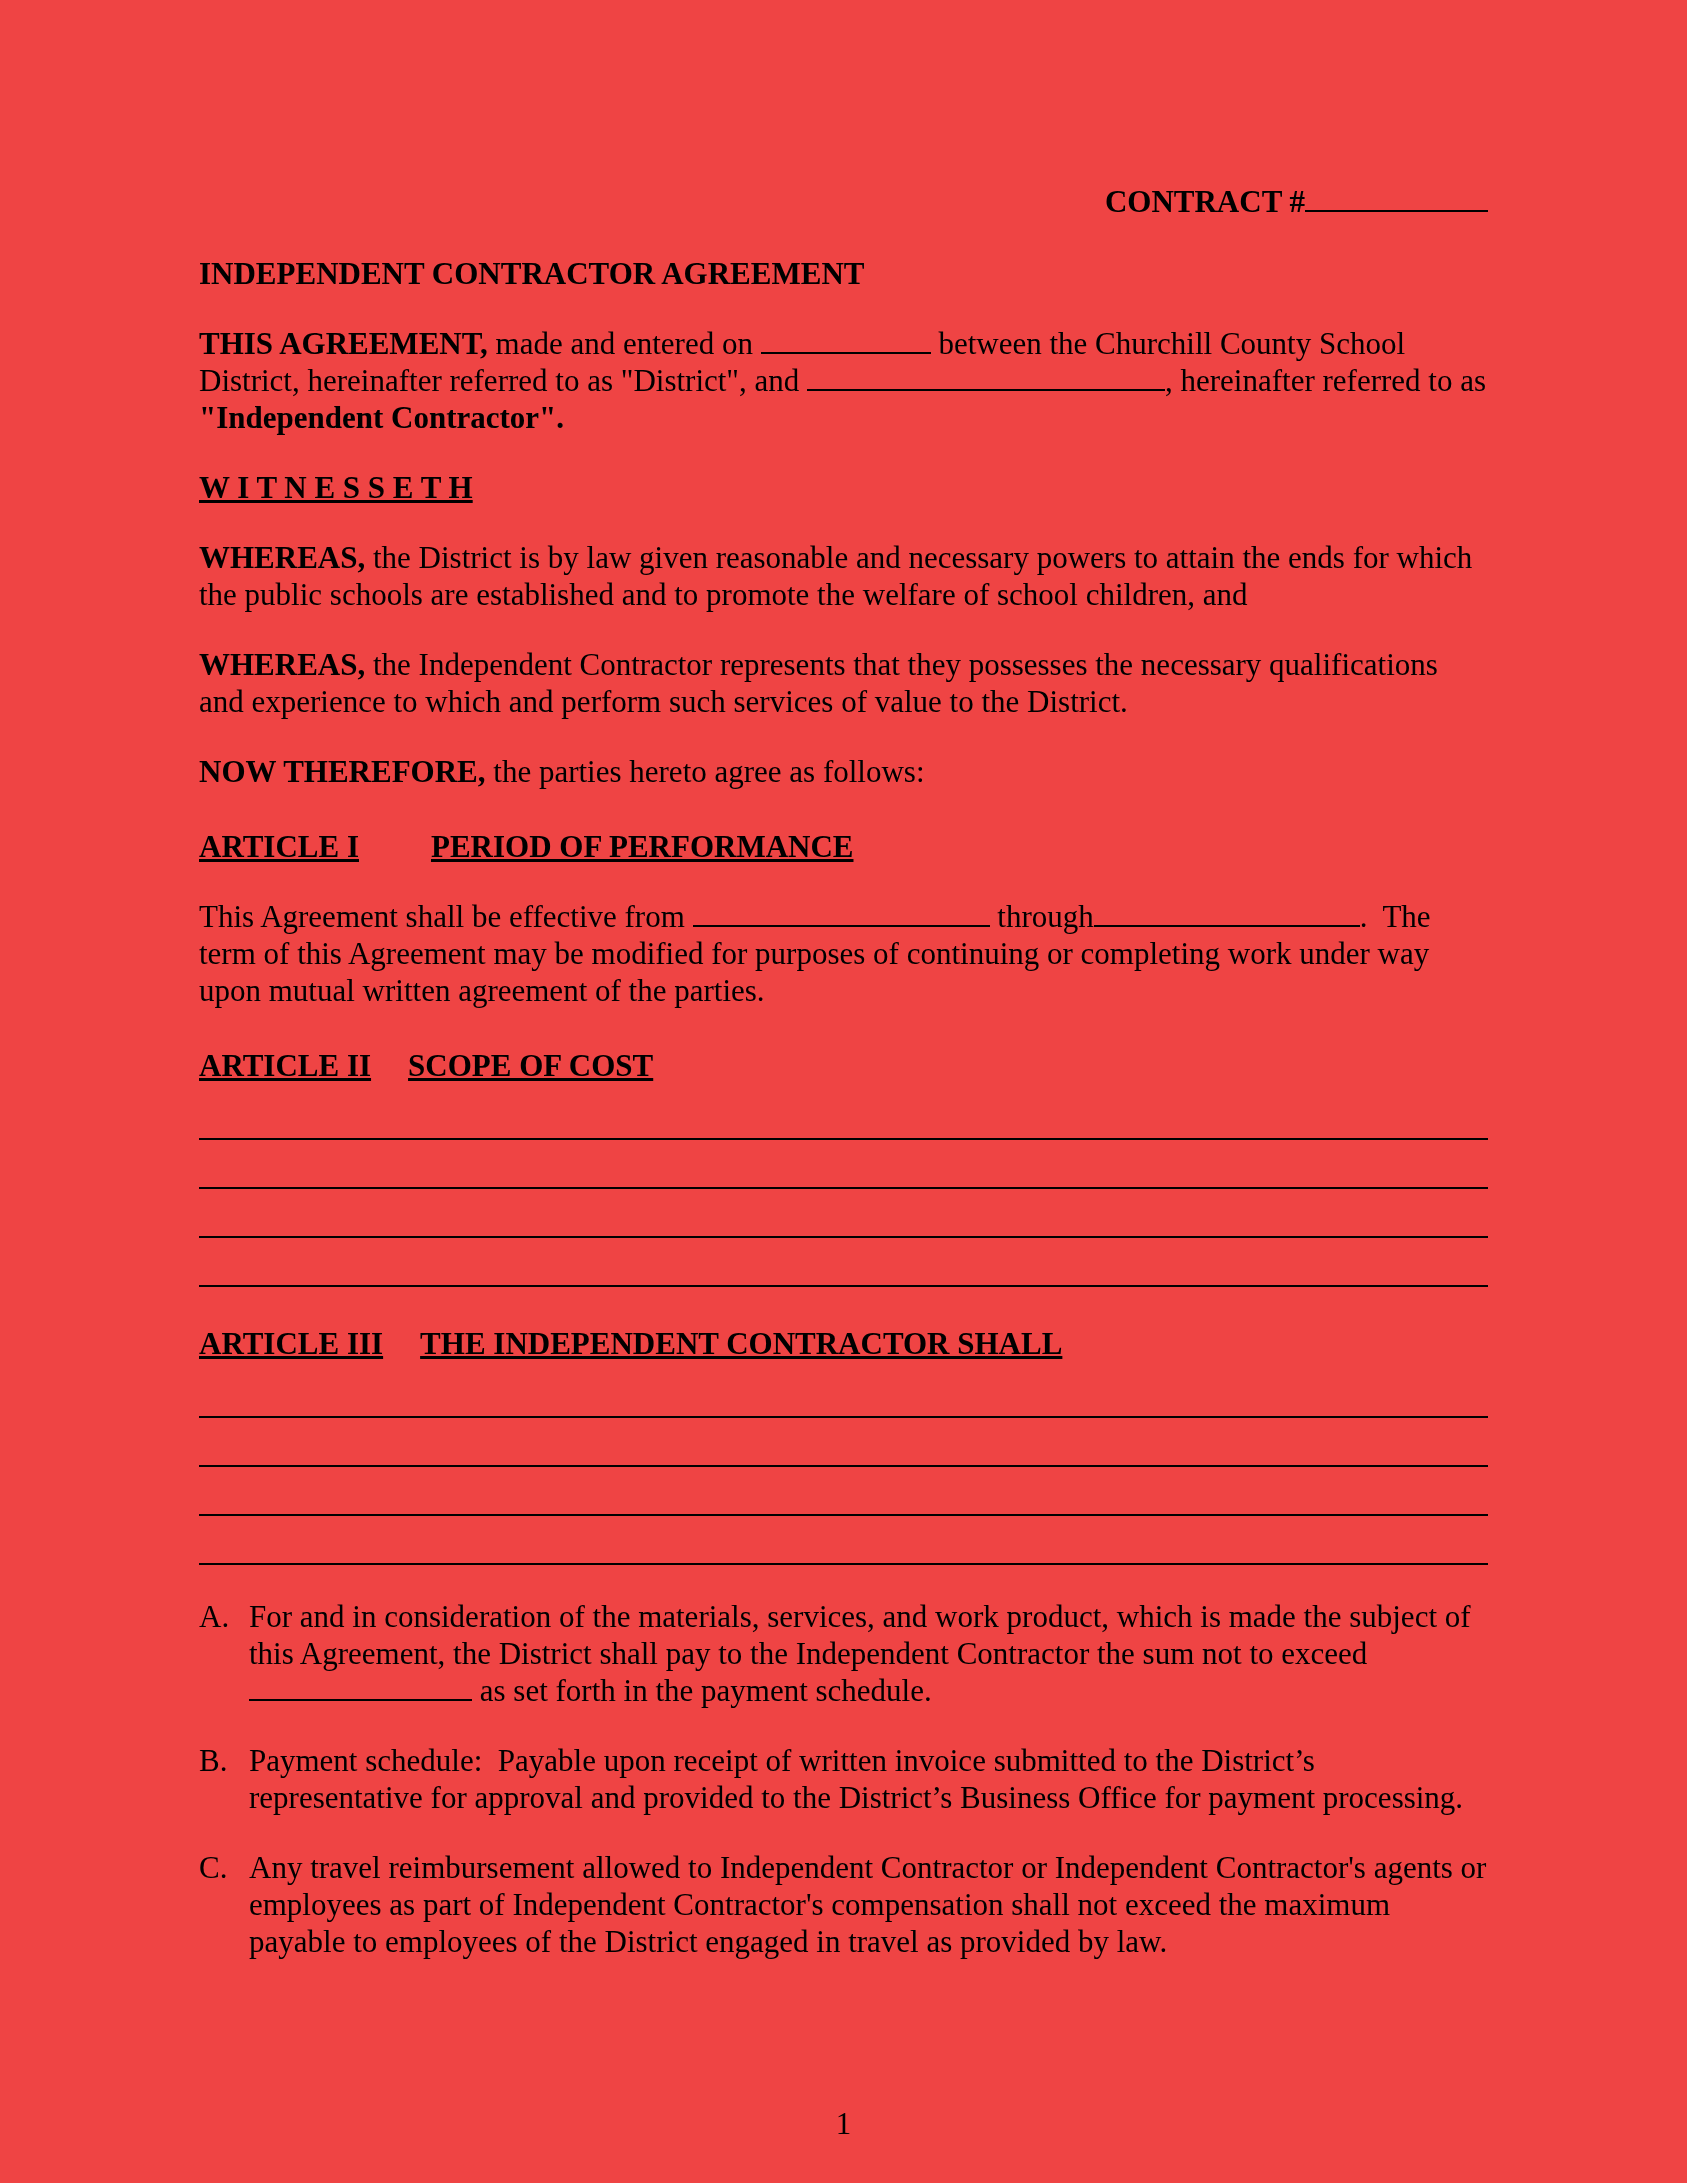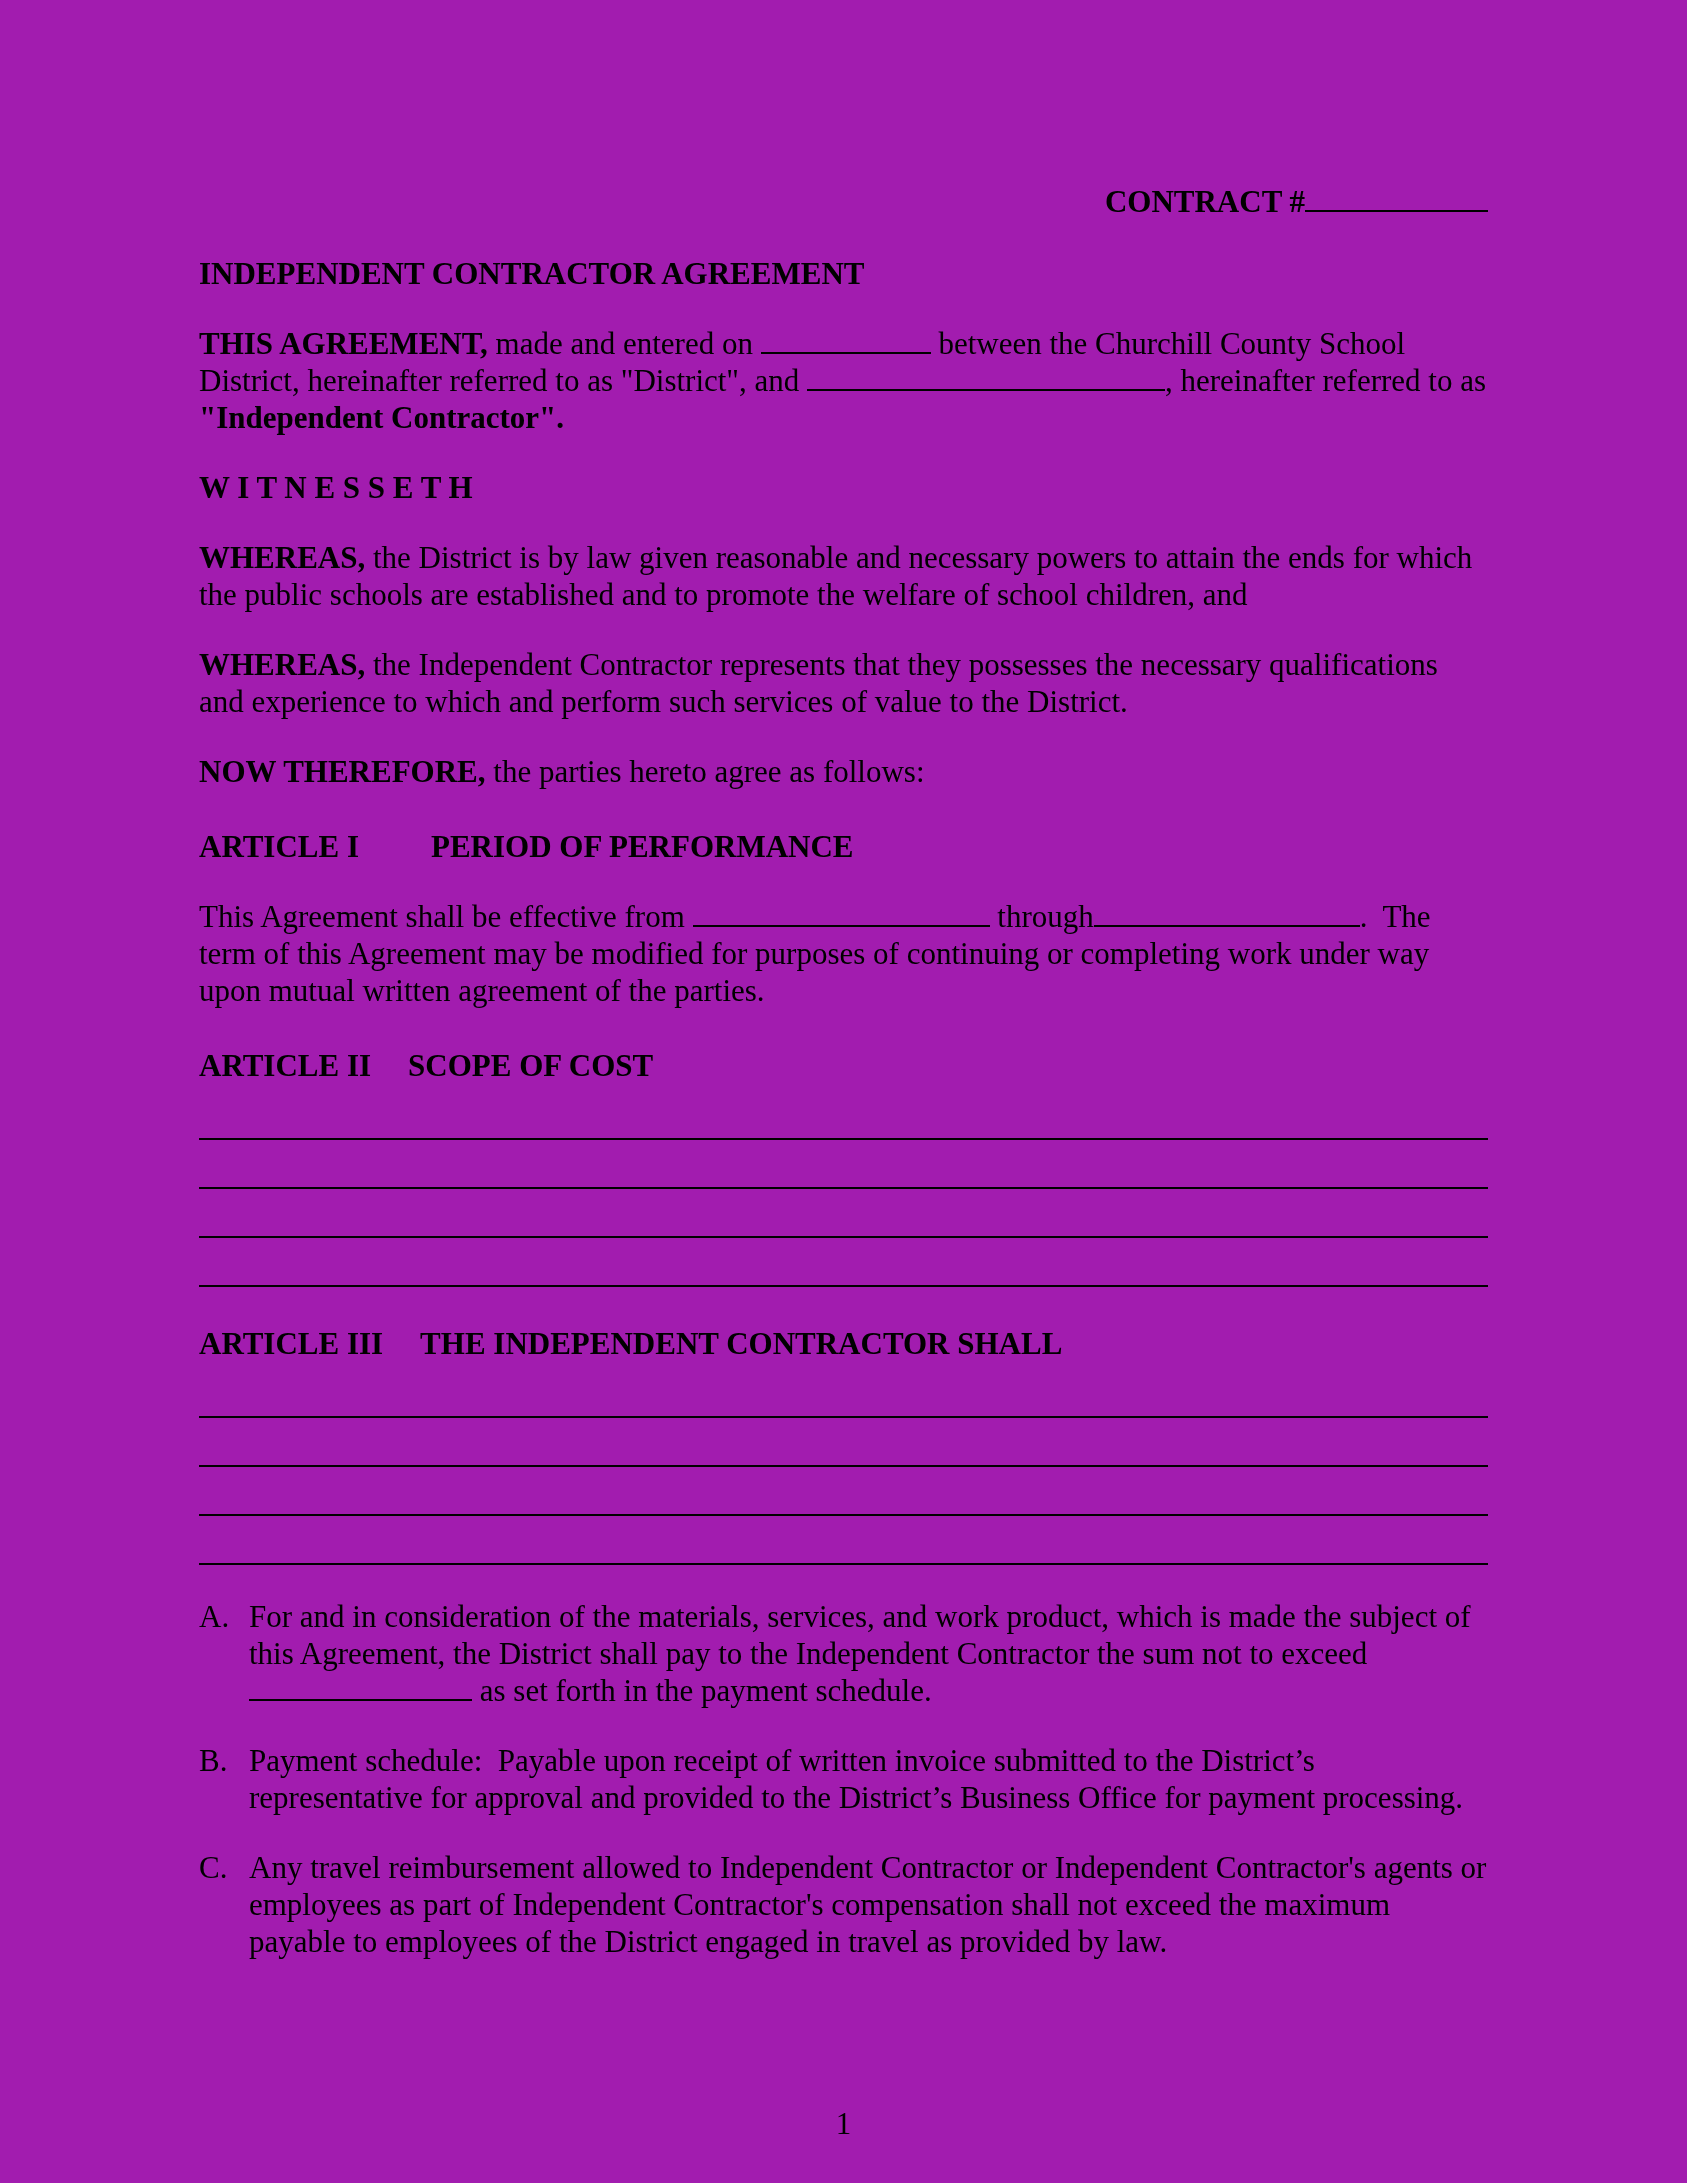--- a/index.html
+++ b/index.html
@@ -1,30 +1,30 @@
 <!DOCTYPE html>
 <html style="font-size:14px"><head>
 <meta charset="utf-8">
 <style>
   html, body { margin: 0; padding: 0; background: #ffffff; }
   .page {
     position: relative;
     width: 1687px;
     height: 2184px;
-    background: #a21caf;
+    background: #ef4444;
     color: #000000;
     font-family: "Liberation Serif", "DejaVu Serif", serif;
     font-size: 31px;
     line-height: 37px;
     padding: 183px 199px 0 199px;
     box-sizing: border-box;
     overflow: hidden;
   }
   .b { font-weight: bold; }
-  .u { }
+  .u { text-decoration: underline; }
   .para { margin-top: 33px; white-space: pre-wrap; }
   .first { margin-top: 0; }
   .contract-line { text-align: right; }
   .doc-title { text-align: left; font-weight: bold; margin-top: 35px; }
   .blank { display: inline-block; border-bottom: 2.6px solid #000; }
   .w-contract { width: 183px; }
   .w-date { width: 170px; }
   .w-name { width: 358px; }
   .w-from { width: 297px; }
   .w-through { width: 266px; }

